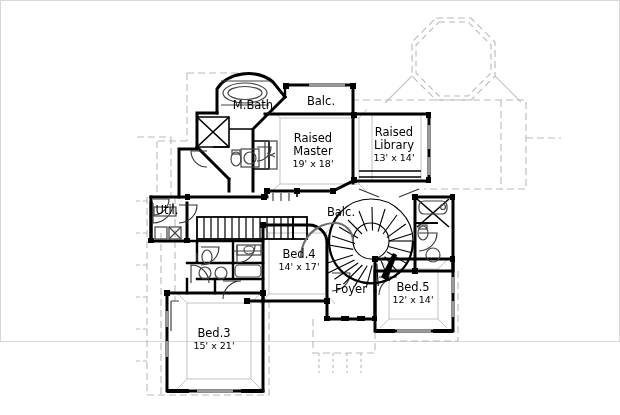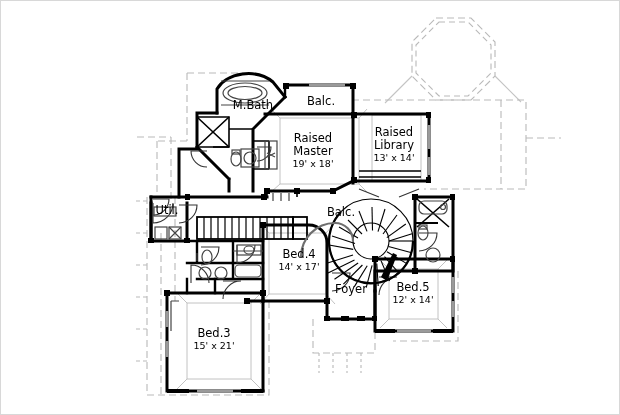--- a/index.html
+++ b/index.html
@@ -1,18 +1,18 @@
 <!DOCTYPE html>
 <html><head>
 <meta charset="utf-8">
 <style>
   html,body{margin:0;padding:0;background:#ffffff;}
   body{width:620px;height:415px;overflow:hidden;
        font-family:"DejaVu Sans","Liberation Sans",sans-serif;}
-  #plan-root{position:relative;width:620px;height:415px;background:#fff;
+  #plan-root{position:relative;width:620px;height:342px;background:#fff;
              border:1px solid #d8d8d8;box-sizing:border-box;}
   svg{display:block;}
   .rm-label{font-family:"DejaVu Sans","Liberation Sans",sans-serif;
             fill:#000;text-anchor:middle;font-size:11.5px;}
   .rm-name{font-size:11.5px;}
   .rm-dim{font-size:9.5px;}
 </style>
 </head>
 <body>
 

